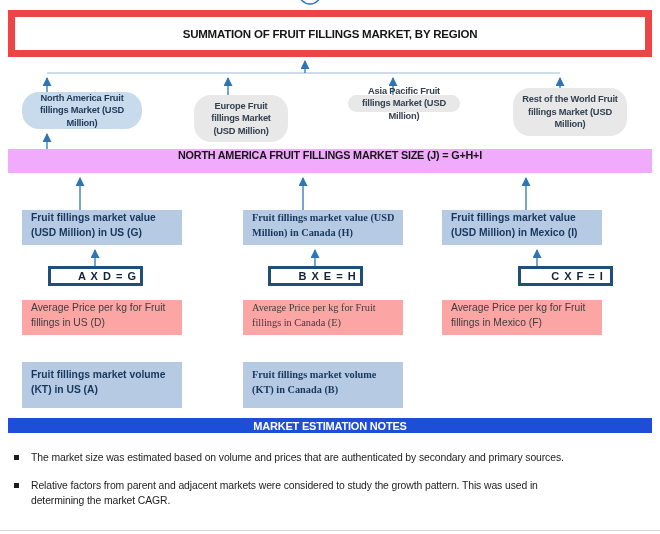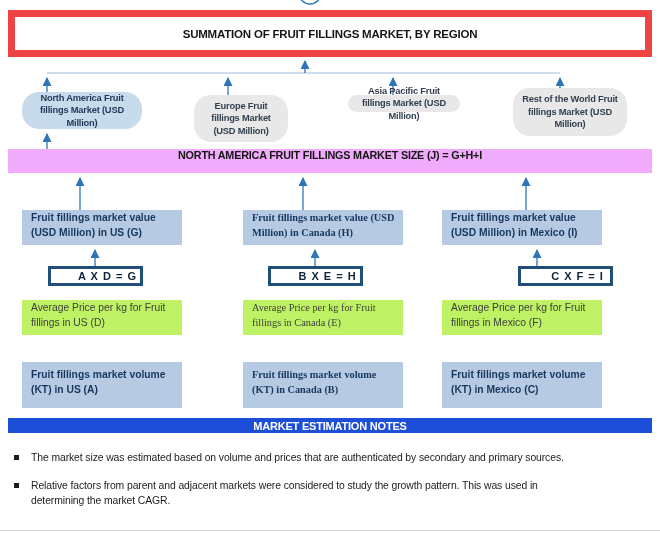--- a/index.html
+++ b/index.html
@@ -29,21 +29,21 @@
     left:8px;top:149px;width:644px;height:24px;background:#f0abfc;
     display:flex;align-items:flex-start;justify-content:center;
     font-weight:bold;font-size:10.8px;letter-spacing:-0.2px;color:#161616;
   }
 
   .cell{
     width:160px;display:flex;align-items:center;
     font-size:10.3px;line-height:1.45;padding:0 6px 4px 9px;
   }
   .value-box{top:210px;height:35px;background:#b6cbe3;color:#17365d;font-weight:bold;}
-  .price-box{top:300px;height:35px;background:#bef264;color:#3d3d3d;}
+  .price-box{top:300px;height:35px;background:#fca5a5;color:#3d3d3d;}
   .volume-box{top:362px;height:46px;background:#b6cbe3;color:#17365d;font-weight:bold;}
   .col1{left:22px;} .col2{left:243px;font-family:Liberation Serif, serif;} .col3{left:442px;}
 
   .formula-box{
     top:266px;width:95px;height:20px;background:#ffffff;border:3px solid #1f4e79;
     display:flex;align-items:center;justify-content:center;
     font-weight:bold;font-size:11px;letter-spacing:1px;color:#10243c;padding-left:24px;
   }
   .f1{left:48px;} .f2{left:268px;} .f3{left:490px;margin-left:28px;}
 
@@ -140,23 +140,20 @@
 
   <div class="abs cell value-box col3">
     <span>Fruit fillings market value (USD Million) in Mexico (I)</span>
   </div>
   <div class="abs formula-box f3">
     <span>C X F = I</span>
   </div>
   <div class="abs cell price-box col3">
     <span>Average Price per kg for Fruit fillings in Mexico (F)</span>
   </div>
-  <div class="abs cell volume-box col3">
-    <span>Fruit fillings market volume (KT) in Mexico (C)</span>
-  </div>
 
   <div class="abs notes-bar">
     <span>MARKET ESTIMATION NOTES</span>
   </div>
 
   <div class="abs notes-list">
     <div class="note-item">
       <span class="note-bullet"></span>
       <span class="note-text">The market size was estimated based on volume and prices that are authenticated by secondary and primary sources.</span>
     </div>

